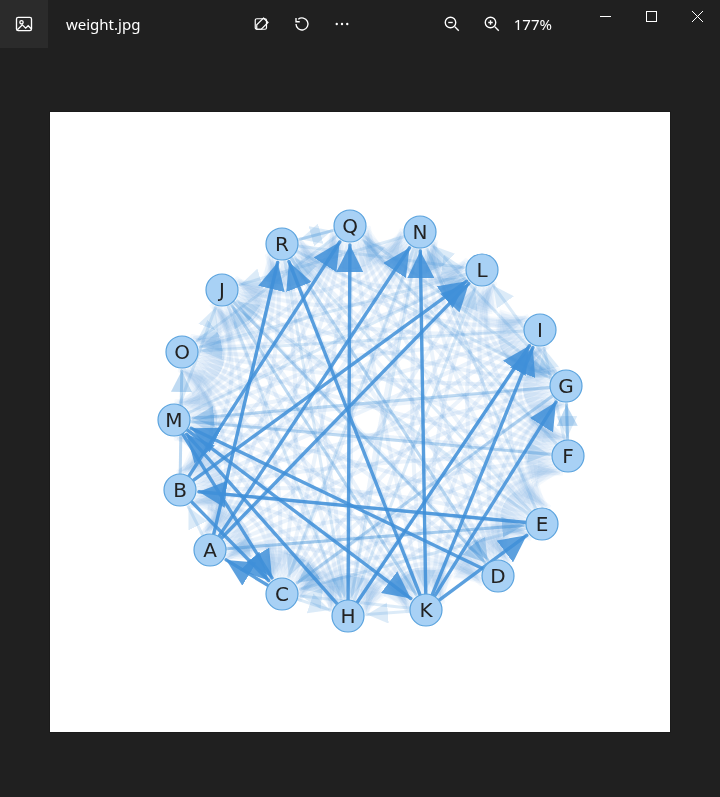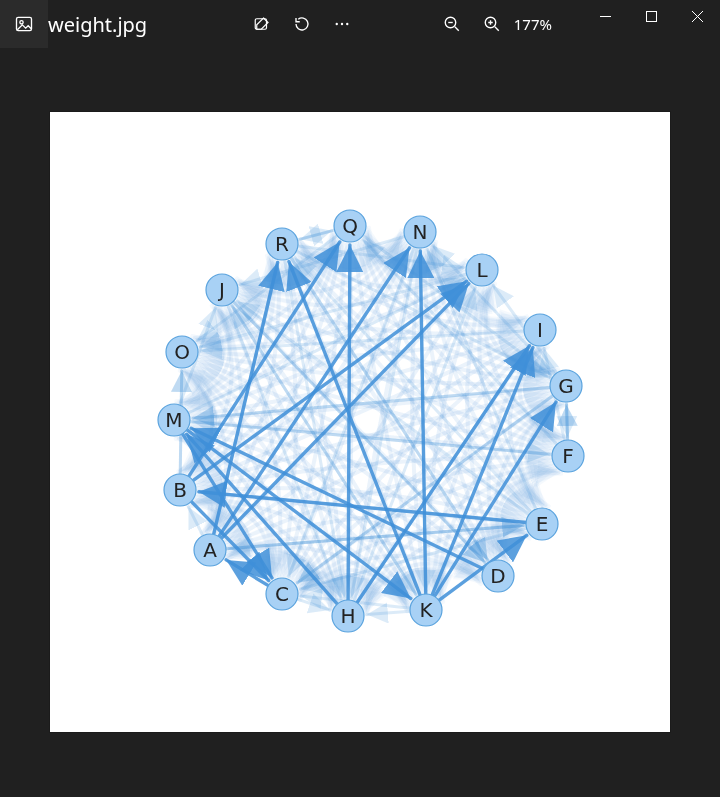--- a/index.html
+++ b/index.html
@@ -21,21 +21,22 @@
   }
   .thumb {
     width: 48px;
     height: 48px;
     display: flex;
     align-items: center;
     justify-content: center;
     background: #2b2b2b;
   }
   .filename {
-    font-size: 20px;
+    margin-left: 18px;
+    font-size: 15px;
     font-weight: 400;
     color: #ffffff;
     flex: 0 0 auto;
   }
   .tool-group {
     display: flex;
     align-items: center;
     gap: 0;
   }
   .tool-btn {

